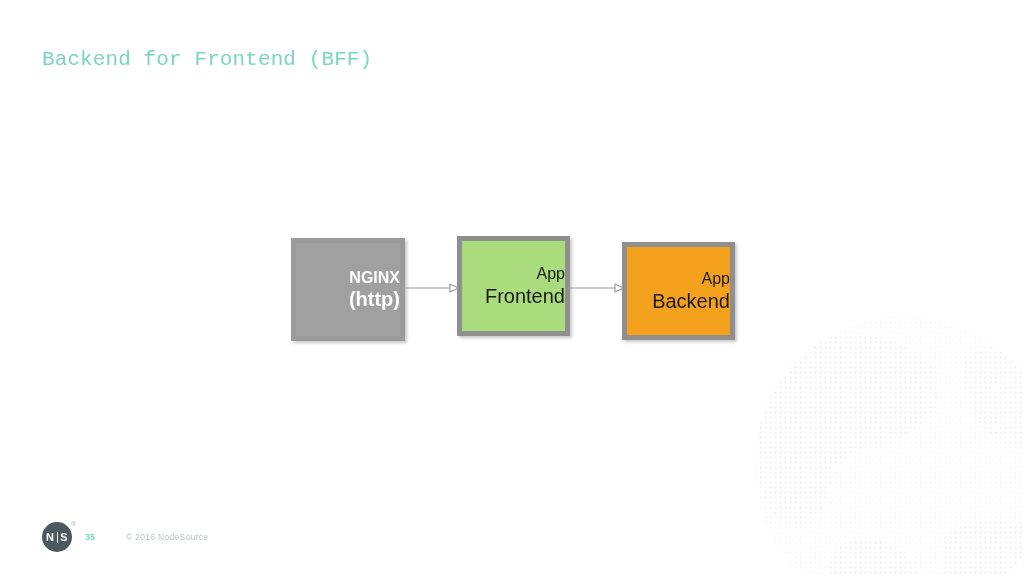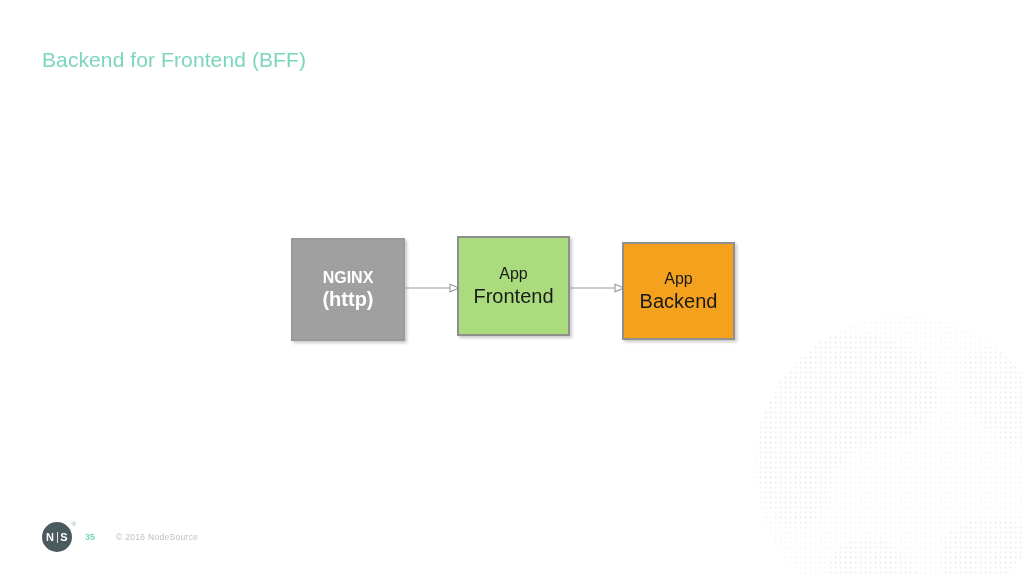--- a/index.html
+++ b/index.html
@@ -30,38 +30,39 @@
   
   .slide-title {
     position: absolute;
     left: 42px;
     top: 34px;
     font-size: 21px;
     font-weight: 400;
     letter-spacing: 0.1px;
     color: #7ad6bd;
     white-space: nowrap;
+    font-family: Liberation Mono, monospace;
   }
 
   
   .diagram {
     position: absolute;
     left: 285px;
     top: 230px;
     width: 460px;
     height: 120px;
   }
   .node {
     position: absolute;
     box-sizing: border-box;
-    border: 2px solid #b91c1c;
+    border: 5px solid #b91c1c;
     box-shadow: 2px 2px 3px rgba(0,0,0,0.22);
     display: flex;
     flex-direction: column;
-    align-items: center;
+    align-items: flex-end;
     justify-content: center;
     text-align: center;
     line-height: 1.22;
   }
   .node .node-title {
     font-weight: normal;
     font-size: 16px;
   }
   .node .node-sub {
     font-weight: normal;
@@ -164,21 +165,21 @@
   .footer-text {
     margin-left: 13px;
     display: flex;
     align-items: baseline;
     font-size: 8.5px;
   }
   .slide-number {
     color: #7ad6bd;
     font-weight: bold;
     font-size: 9px;
-    margin-right: 9px;
+    margin-right: 19px;
   }
   .copyright {
     color: #b9c0c2;
     letter-spacing: 0.3px;
     padding-left: 12px;
   }
 </style>
 </head>
 <body>
 

